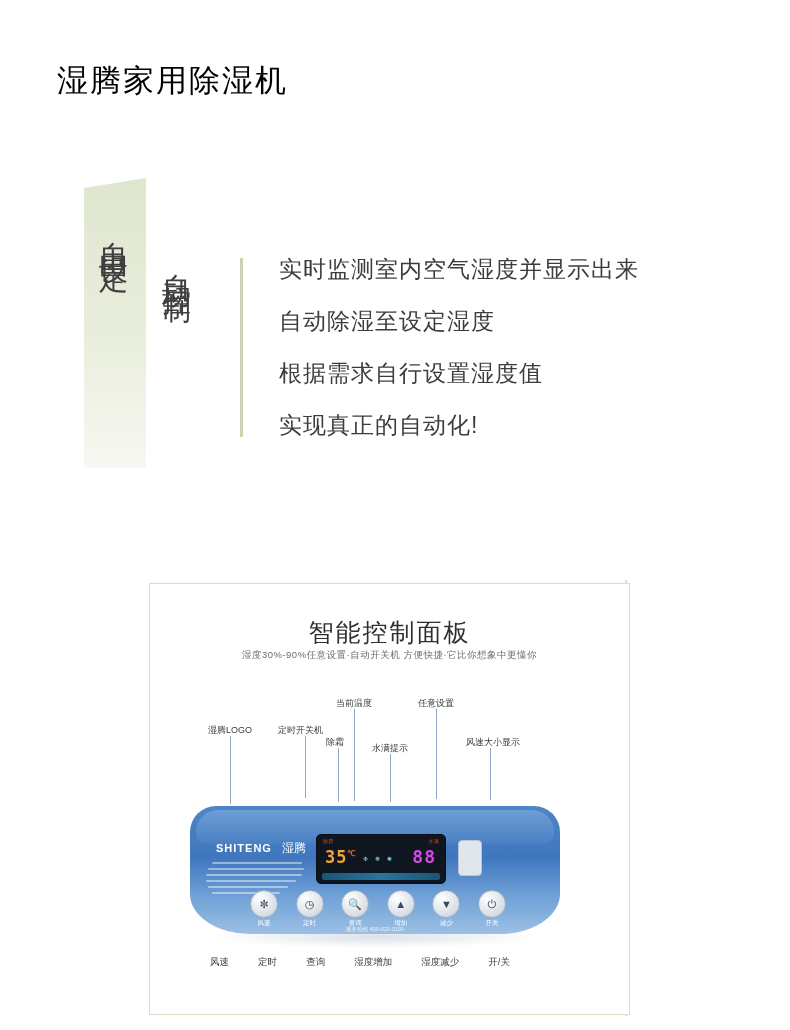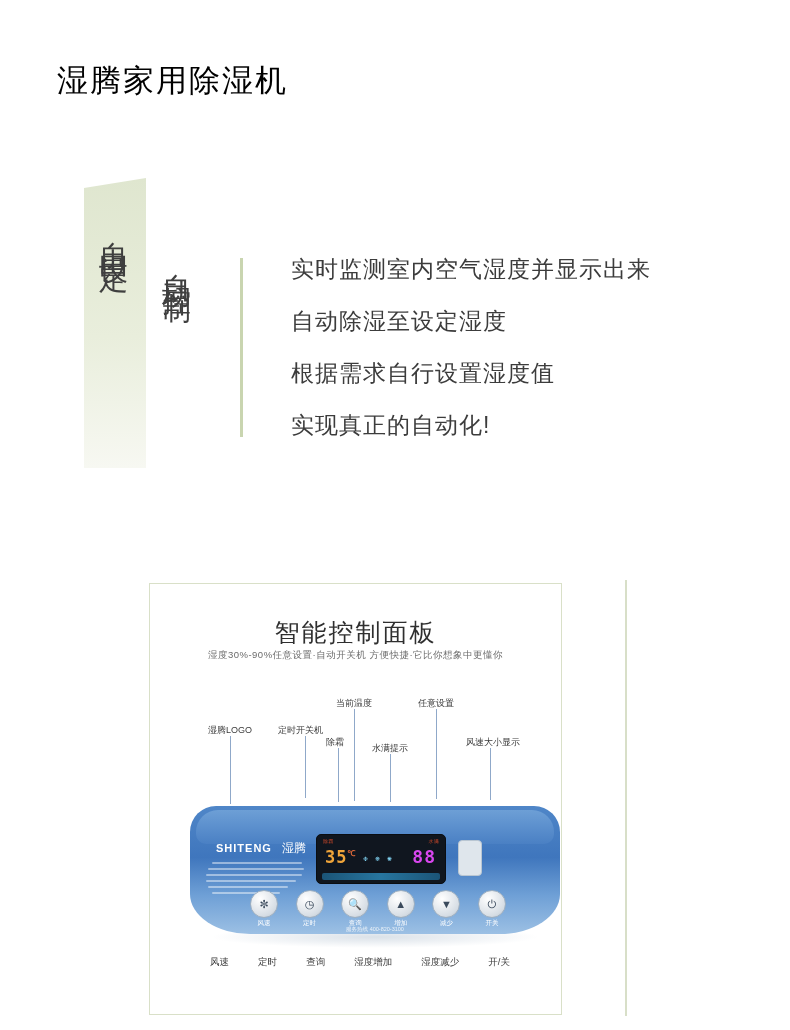--- a/index.html
+++ b/index.html
@@ -62,39 +62,39 @@
     top: 72px;
   }
 
   
   .bullets {
     position: absolute;
     left: 240px;
     top: 258px;
     width: 500px;
     border-left: 3px solid #c9d5b0;
-    padding-left: 48px;
+    padding-left: 36px;
   }
   .bullets .line {
     font-size: 23px;
     color: #3c3c3c;
     line-height: 1.0;
     margin-bottom: 29px;
     letter-spacing: 1px;
   }
   .bullets .line:last-child {
     margin-bottom: 0;
   }
 
   
   .panel-card {
     position: absolute;
     left: 149px;
     top: 583px;
-    width: 413px;
+    width: 481px;
     height: 432px;
     border: 1px solid #d9e0c8;
     background: #ffffff;
     box-sizing: border-box;
   }
   .panel-title {
     text-align: center;
     font-size: 25px;
     color: #2f2f2f;
     margin-top: 32px;

